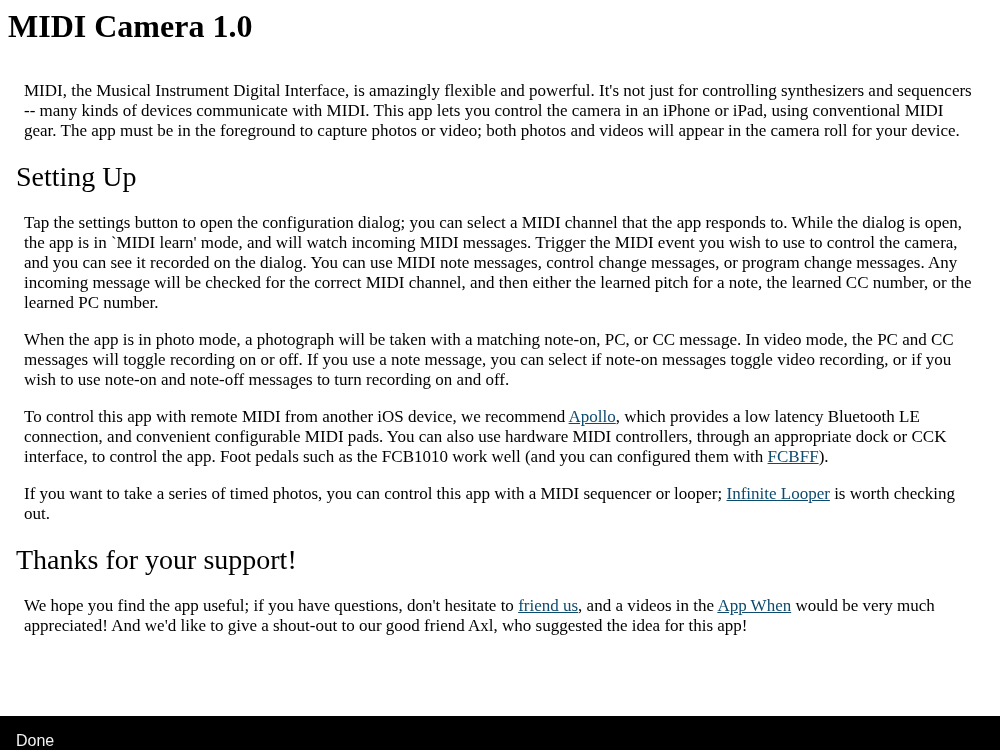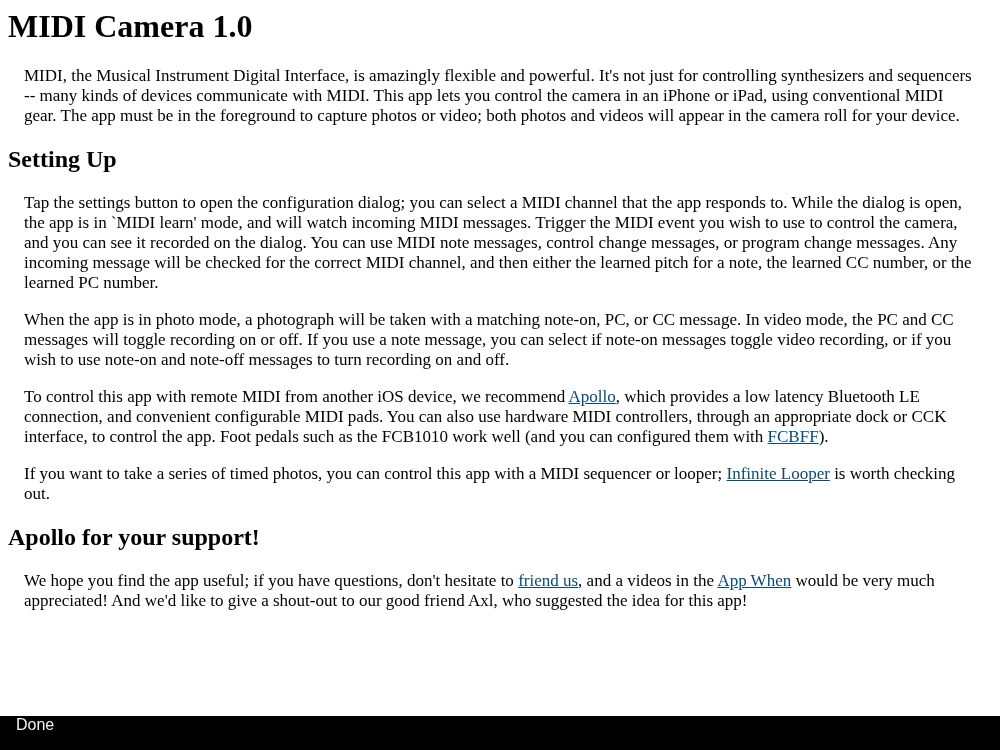--- a/index.html
+++ b/index.html
@@ -13,44 +13,44 @@
     color: #000000;
   }
   .content {
     padding: 8px 8px 0 8px;
     font-size: 17px;
     line-height: normal;
   }
   h1 {
     font-size: 32px;
     font-weight: bold;
-    margin: 0 0 21px 0;
+    margin: 0 0 36px 0;
   }
   h2 {
-    font-size: 24px;
-    font-weight: bold;
-    margin: 20px 0;
+    font-size: 28px;
+    font-weight: normal;
+    margin: 20px 8px;
   }
   p {
     margin: 17px 16px;
   }
   a.doc-link {
     color: #0c4a6e;
     text-decoration: underline;
     cursor: pointer;
   }
   .toolbar {
     position: absolute;
     left: 0;
     bottom: 0;
     width: 100%;
     height: 34px;
     background: #000000;
     display: flex;
-    align-items: flex-start;
+    align-items: flex-end;
     box-sizing: border-box;
     padding: 0 16px;
   }
   .done {
     font-family: "Liberation Sans", sans-serif;
     font-size: 16px;
     color: #f2f2f2;
     cursor: pointer;
   }
 </style>
@@ -66,20 +66,20 @@
 
   <p>Tap the settings button to open the configuration dialog; you can select a MIDI channel that the app responds to. While the dialog is open, the app is in `MIDI learn' mode, and will watch incoming MIDI messages. Trigger the MIDI event you wish to use to control the camera, and you can see it recorded on the dialog. You can use MIDI note messages, control change messages, or program change messages. Any incoming message will be checked for the correct MIDI channel, and then either the learned pitch for a note, the learned CC number, or the learned PC number.</p>
 
   <p>When the app is in photo mode, a photograph will be taken with a matching note-on, PC, or CC message. In video mode, the PC and CC messages will toggle recording on or off. If you use a note message, you can select if note-on messages toggle video recording, or if you wish to use note-on and note-off messages to turn recording on and off.</p>
 
 
   <p><span>To control this app with remote MIDI from another iOS device, we recommend </span><a href="#" class="doc-link">Apollo</a><span>, which provides a low latency Bluetooth LE connection, and convenient configurable MIDI pads. You can also use hardware MIDI controllers, through an appropriate dock or CCK interface, to control the app. Foot pedals such as the FCB1010 work well (and you can configured them with </span><a href="#" class="doc-link">FCBFF</a><span>).</span></p>
 
   <p><span>If you want to take a series of timed photos, you can control this app with a MIDI sequencer or looper; </span><a href="#" class="doc-link">Infinite Looper</a><span> is worth checking out.</span></p>
 
-  <h2>Apollo for your support!</h2>
+  <h2>Thanks for your support!</h2>
 
   <p><span>We hope you find the app useful; if you have questions, don't hesitate to </span><a href="#" class="doc-link">friend us</a><span>, and a videos in the </span><a href="#" class="doc-link">App When</a><span> would be very much appreciated! And we'd like to give a shout-out to our good friend Axl, who suggested the idea for this app!</span></p>
 </div>
 
 <div class="toolbar">
   <span class="done">Done</span>
 </div>
 
 </body></html>

